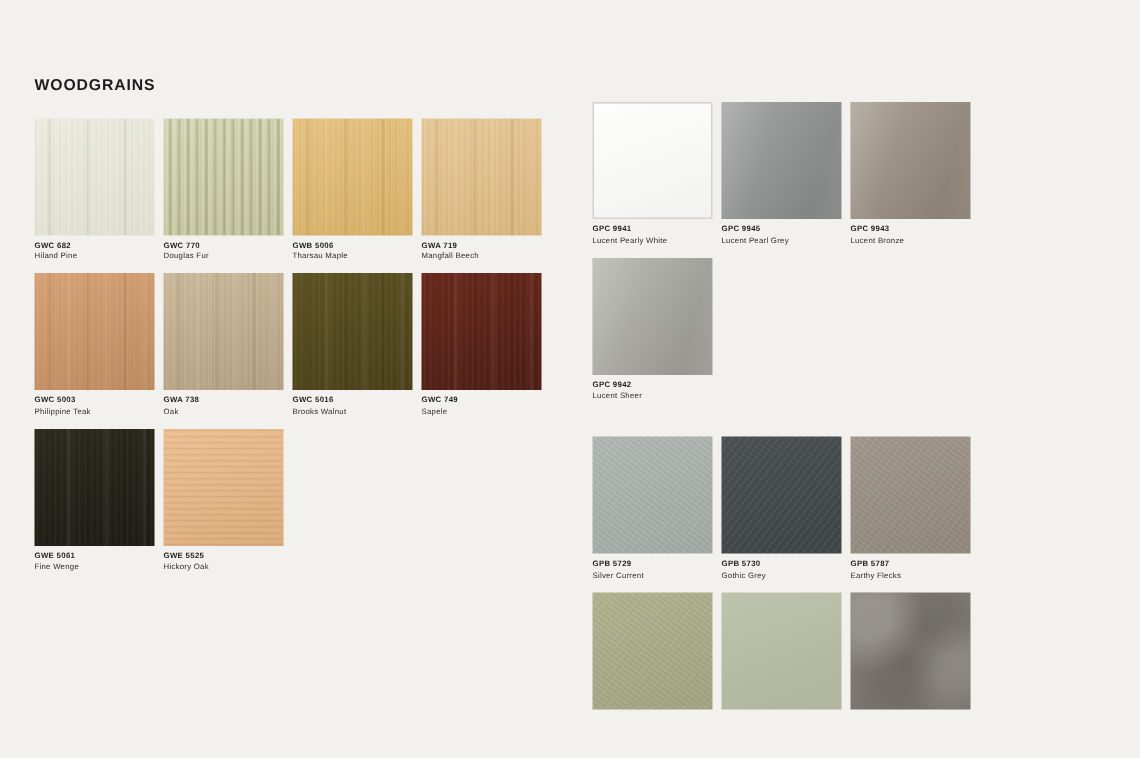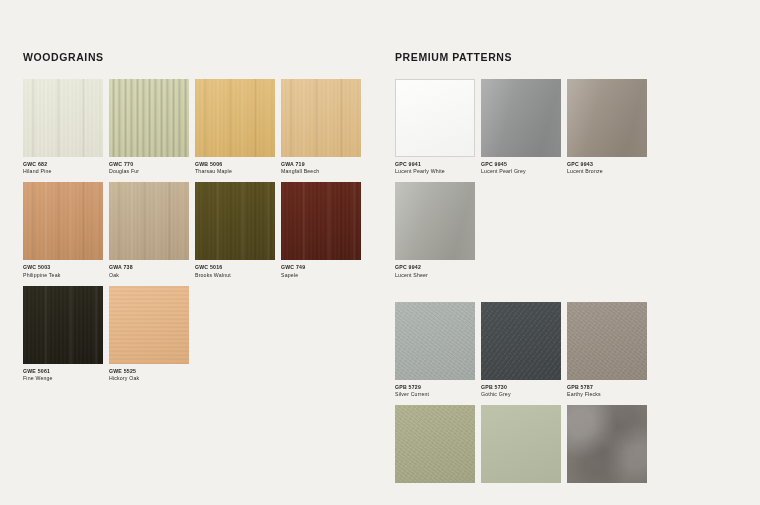--- a/index.html
+++ b/index.html
@@ -230,21 +230,20 @@
           </div>
           <div class="swatch-meta">
             <div class="swatch-code">GWE 5525</div>
             <div class="swatch-name">Hickory Oak</div>
           </div>
         </div>
       </div>
   </div>
 
   <div class="column" id="col-right" style="top:52px;">
-    <h2 class="section-title">PREMIUM PATTERNS</h2>
     <div class="swatch-grid" id="grid-premium-patterns" style="margin-top:16px;">
         <div class="swatch-cell">
           <div class="swatch-chip bordered" style="background: linear-gradient(160deg, rgb(253, 253, 252) 0%, rgb(242, 242, 240) 100%);">
             <div style="position: absolute; inset: 0px;"></div>
           </div>
           <div class="swatch-meta">
             <div class="swatch-code">GPC 9941</div>
             <div class="swatch-name">Lucent Pearly White</div>
           </div>
         </div>

